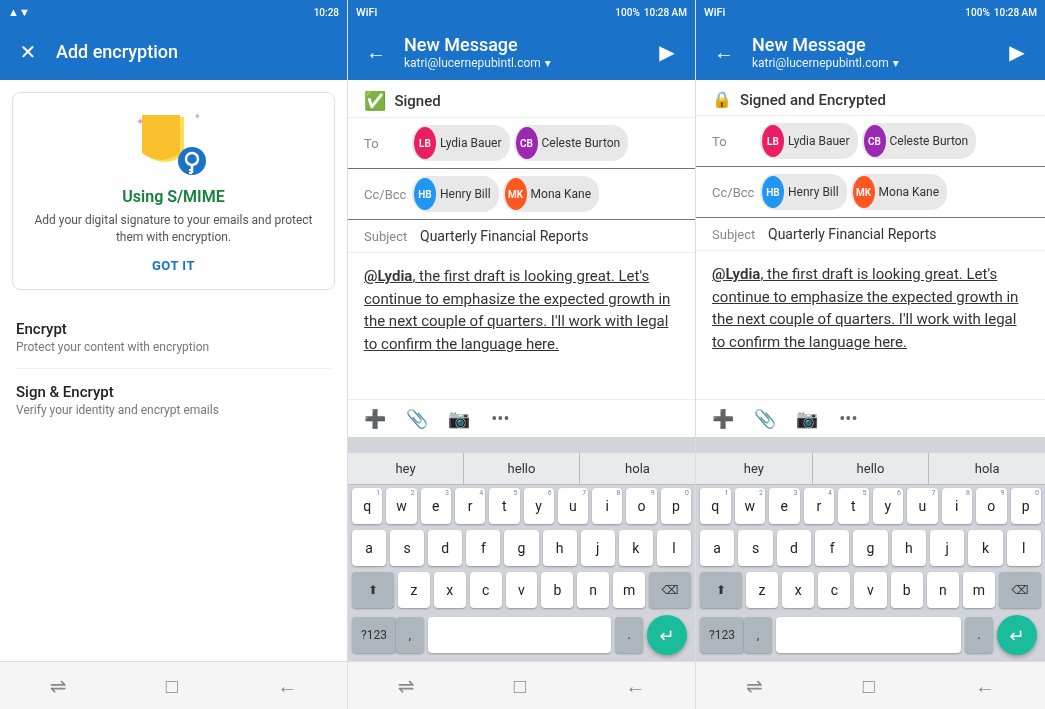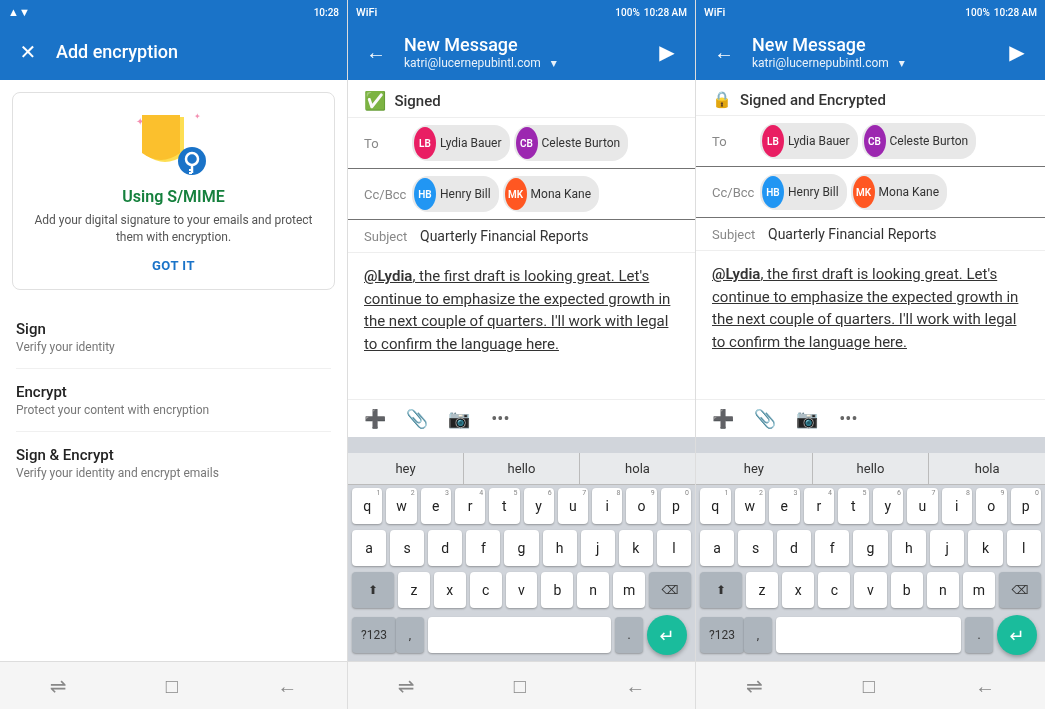--- a/index.html
+++ b/index.html
@@ -43,21 +43,21 @@
       background: #1a73c8;
       height: 56px;
       display: flex;
       align-items: center;
       padding: 0 12px;
       color: #fff;
       gap: 12px;
     }
     .header-title { flex: 1; }
     .header-title h1 { font-size: 18px; font-weight: 500; line-height: 1.2; }
-    .header-title p { font-size: 12px; opacity: 0.9; display: flex; gap: 10px; }
+    .header-title p { font-size: 12px; opacity: 0.9; display: flex; gap: 4px; }
     .header-icon-btn {
       width: 32px; height: 32px;
       display: flex; align-items: center; justify-content: center;
       cursor: pointer; border-radius: 50%;
       font-size: 20px; color: #fff;
     }
 
     
     .encryption-card {
       margin: 12px;
@@ -279,24 +279,20 @@
         <line x1="55" y1="64" x2="58" y2="64" stroke="#fff" stroke-width="2"></line>
       </svg>
     </div>
     <div class="card-title">Using S/MIME</div>
     <div class="card-desc">Add your digital signature to your emails and protect them with encryption.</div>
     <div class="got-it-btn">GOT IT</div>
   </div>
 
   <div class="encryption-options">
     <div class="enc-option">
-      <h3>Sign</h3>
-      <p>Verify your identity</p>
-    </div>
-    <div class="enc-option">
       <h3>Encrypt</h3>
       <p>Protect your content with encryption</p>
     </div>
     <div class="enc-option">
       <h3>Sign &amp; Encrypt</h3>
       <p>Verify your identity and encrypt emails</p>
     </div>
   </div>
 
   <div style="flex:1;"></div>

